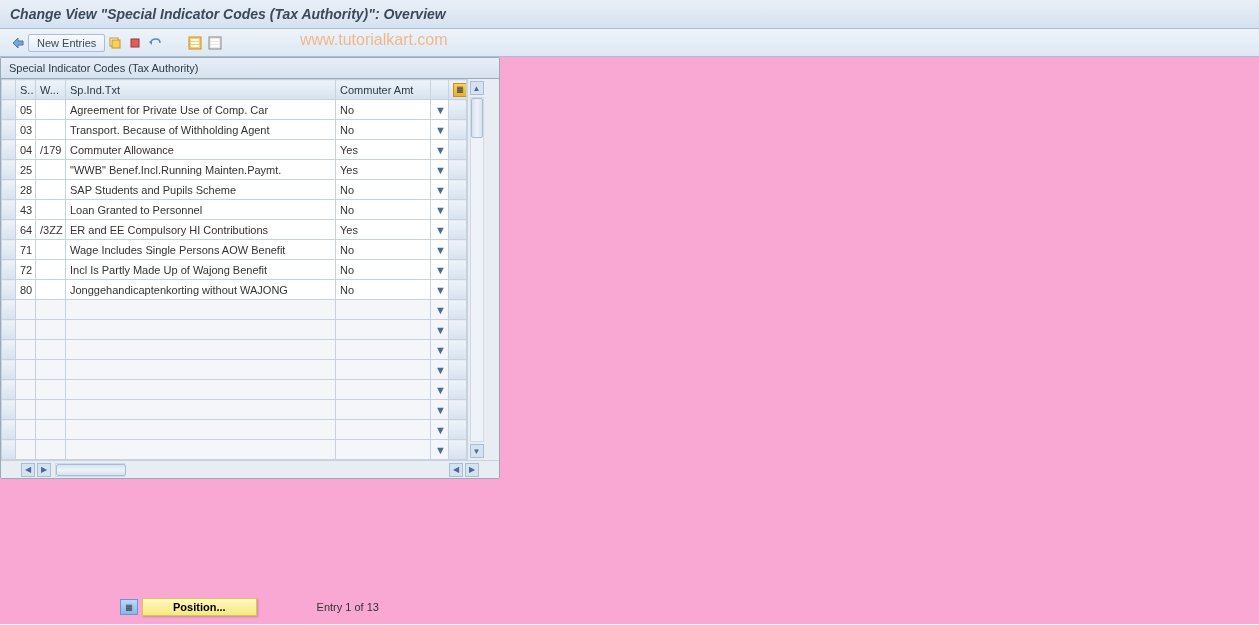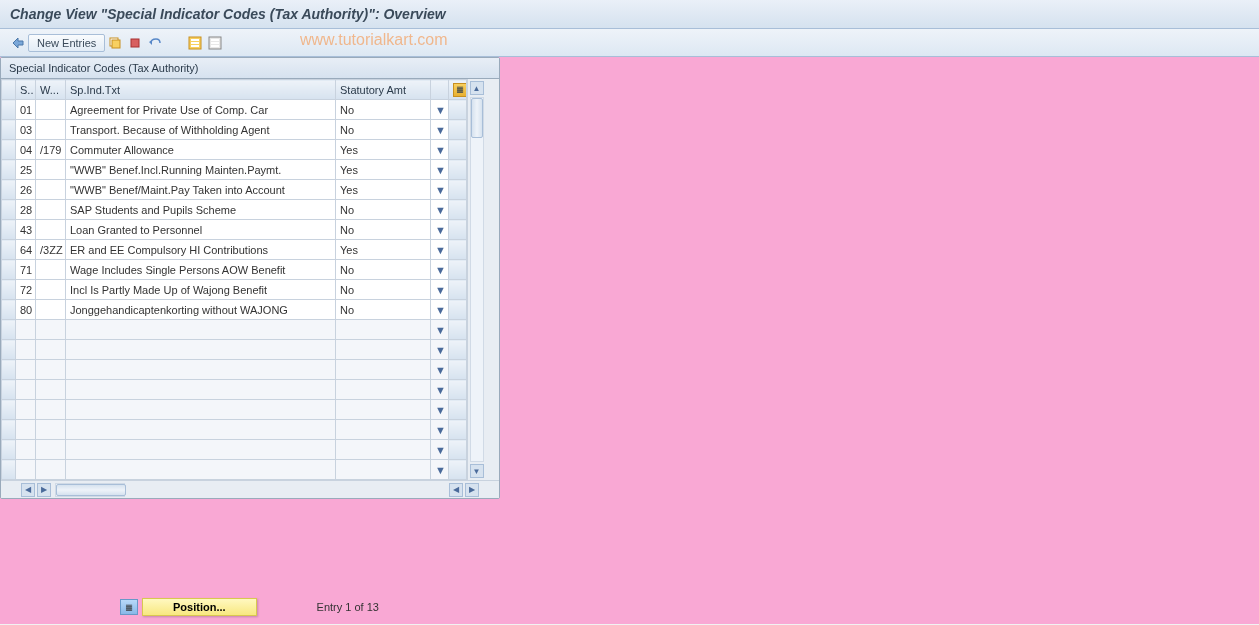--- a/index.html
+++ b/index.html
@@ -289,29 +289,29 @@
   <div class="panel">
     <div class="panel-header">Special Indicator Codes (Tax Authority)</div>
     <div class="grid-wrap">
       <table class="grid">
         <thead>
           <tr>
             <th class="row-selector"></th>
             <th class="col-s">S..</th>
             <th class="col-w">W...</th>
             <th class="col-txt">Sp.Ind.Txt</th>
-            <th class="col-stat">Statutory Amt</th>
+            <th class="col-stat">Commuter Amt</th>
             <th class="col-dd"></th>
             <th class="col-cfg"><span class="cfg-icon">▦</span></th>
           </tr>
         </thead>
         <tbody id="grid-body">
             <tr>
               <td class="row-selector"></td>
-              <td class="input-cell">01</td>
+              <td class="input-cell">05</td>
               <td class="input-cell"></td>
               <td class="input-cell">Agreement for Private Use of Comp. Car</td>
               <td class="input-cell">No</td>
               <td class="dd-arrow">▼</td>
               <td class="row-selector"></td>
             </tr>
             <tr>
               <td class="row-selector"></td>
               <td class="input-cell">03</td>
               <td class="input-cell"></td>
@@ -327,29 +327,20 @@
               <td class="input-cell">Commuter Allowance</td>
               <td class="input-cell">Yes</td>
               <td class="dd-arrow">▼</td>
               <td class="row-selector"></td>
             </tr>
             <tr>
               <td class="row-selector"></td>
               <td class="input-cell">25</td>
               <td class="input-cell"></td>
               <td class="input-cell">"WWB" Benef.Incl.Running Mainten.Paymt.</td>
-              <td class="input-cell">Yes</td>
-              <td class="dd-arrow">▼</td>
-              <td class="row-selector"></td>
-            </tr>
-            <tr>
-              <td class="row-selector"></td>
-              <td class="input-cell">26</td>
-              <td class="input-cell"></td>
-              <td class="input-cell">"WWB" Benef/Maint.Pay Taken into Account</td>
               <td class="input-cell">Yes</td>
               <td class="dd-arrow">▼</td>
               <td class="row-selector"></td>
             </tr>
             <tr>
               <td class="row-selector"></td>
               <td class="input-cell">28</td>
               <td class="input-cell"></td>
               <td class="input-cell">SAP Students and Pupils Scheme</td>
               <td class="input-cell">No</td>

